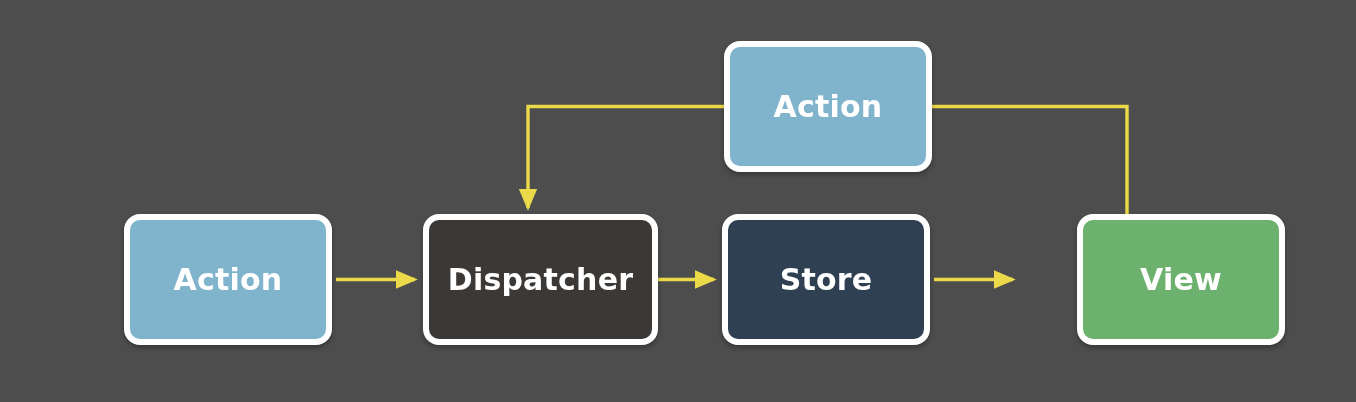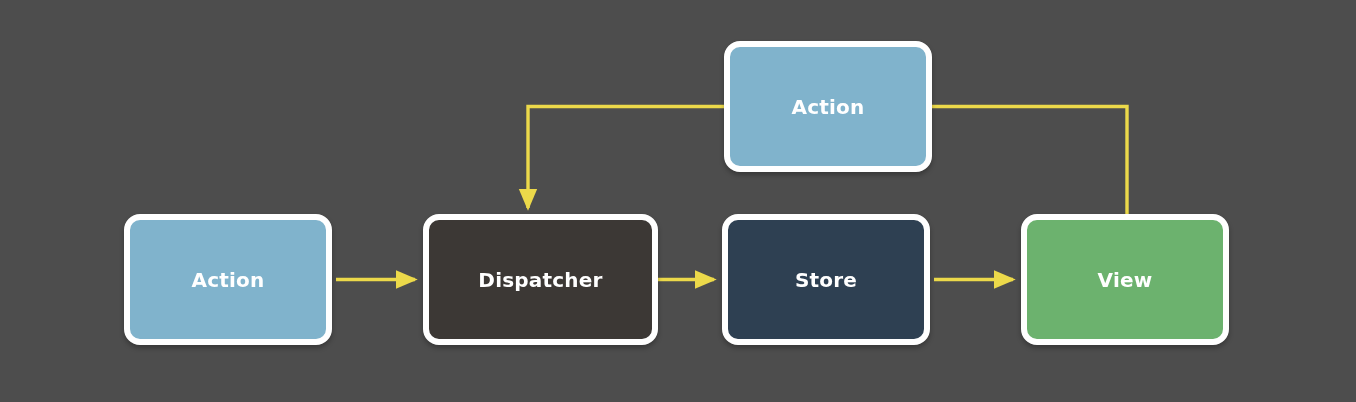--- a/index.html
+++ b/index.html
@@ -32,34 +32,34 @@
     border: 6px solid #ffffff;
     border-radius: 16px;
     display: flex;
     align-items: center;
     justify-content: center;
     box-shadow: 0 3px 5px rgba(0,0,0,0.28);
     z-index: 3;
   }
   .node-label {
     color: #ffffff;
-    font-size: 20px;
+    font-size: 30px;
     font-weight: bold;
     letter-spacing: 0.2px;
     line-height: 1;
     text-align: center;
     user-select: none;
     white-space: nowrap;
   }
   
   #node-action-top    { left: 724px; top: 41px;  width: 208px; height: 131px; }
   #node-action-left   { left: 124px; top: 214px; width: 208px; height: 131px; }
   #node-dispatcher    { left: 423px; top: 214px; width: 235px; height: 131px; }
   #node-store         { left: 722px; top: 214px; width: 208px; height: 131px; }
-  #node-view          { left: 1021px; top: 214px; width: 208px; height: 131px; }
+  #node-view          { left: 1077px; top: 214px; width: 208px; height: 131px; }
 </style>
 </head>
 <body>
 
 <div id="diagram">
 
   <svg id="edge-layer" viewBox="0 0 1356 402" width="1356" height="402" aria-hidden="true">
     <defs>
       <marker id="arrowhead" markerWidth="7" markerHeight="7" refX="5.6" refY="3.1" orient="auto" markerUnits="strokeWidth">
         <path d="M0,0.4 L6.4,3.1 L0,5.8 z" fill="#ecd94a"></path>

